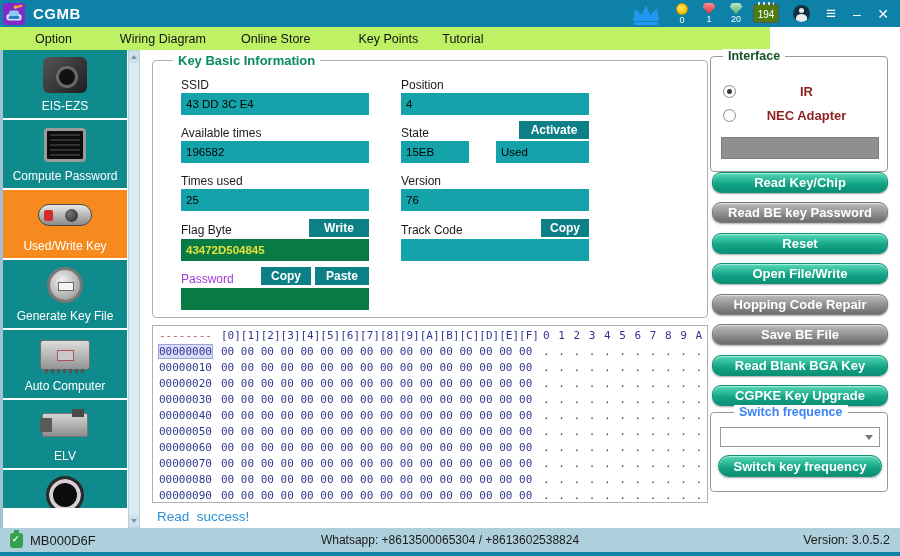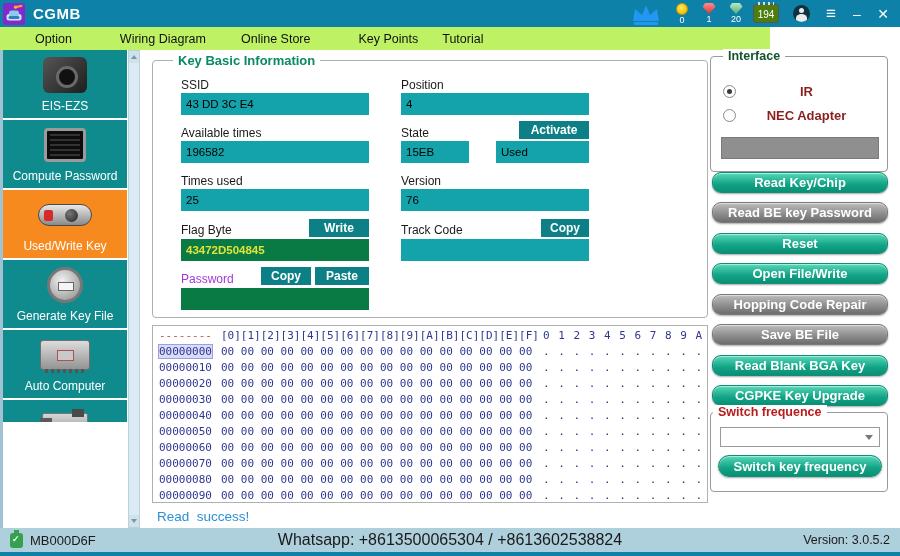--- a/index.html
+++ b/index.html
@@ -34,21 +34,21 @@
   .menu-item { color:#111; font-size:12.5px; }
   .menu-item:nth-child(1){ margin-right:48px; } .menu-item:nth-child(2){ margin-right:35px; }
   .menu-item:nth-child(3){ margin-right:48px; } .menu-item:nth-child(4){ margin-right:24px; }
 
   
   .edge-left { position:absolute; left:0; top:50px; width:3px; height:502px; background:#9fc3d2; }
   .edge-right { position:absolute; right:0; top:50px; width:3px; height:478px; background:#b7cfdb; }
 
   
   .sidebar { position:absolute; left:3px; top:50px; width:137px; height:478px; background:#fff; }
-  .side-items { position:absolute; left:0; top:0; width:124px; height:372px; overflow:hidden; }
+  .side-items { position:absolute; left:0; top:0; width:124px; height:458px; overflow:hidden; }
   .side-item { width:124px; height:68px; margin-bottom:2px; background:#0f8b8e; display:flex; flex-direction:column; align-items:center; justify-content:flex-end; padding-bottom:5px; }
   .side-item.active { background:#f68a1e; }
   .side-label { color:#fff; font-size:12px; white-space:nowrap; }
   .side-icon { flex:1; display:flex; align-items:center; justify-content:center; width:100%; }
 
   .ic-lock { width:44px; height:36px; border-radius:6px; background:linear-gradient(135deg,#555,#1e1e1e); position:relative; }
   .ic-lock::after { content:""; position:absolute; top:9px; left:13px; width:16px; height:16px; border-radius:50%; border:3px solid #6a6a6a; background:#111; }
   .ic-binary { width:42px; height:34px; border:3px solid #9a9a9a; border-radius:4px; background:#0d0d0d; position:relative; }
   .ic-binary::after { content:""; position:absolute; inset:3px; background:repeating-linear-gradient(0deg,#3c3c3c 0 2px,transparent 2px 5px); opacity:.8; }
   .ic-key { width:54px; height:22px; border-radius:11px; border:1px solid #4a4a4a; background:linear-gradient(#e8e8e8,#8a8a8a); position:relative; }
@@ -100,33 +100,33 @@
   .radio-row { position:absolute; left:12px; right:10px; height:16px; display:flex; align-items:center; }
   .radio { width:13px; height:13px; border-radius:50%; border:1px solid #8a8a8a; background:#fdfdfd; position:relative; flex:0 0 auto; }
   .radio.on::after { content:""; position:absolute; left:3px; top:3px; width:5px; height:5px; border-radius:50%; background:#3a3a3a; }
   .radio-label { flex:1; text-align:center; color:#8b1f1f; font-weight:bold; font-size:13px; }
   .graybar { position:absolute; left:10px; top:80px; width:158px; height:22px; background:#8f8f8f; border:1px solid #7a7a7a; }
 
   .pill { position:absolute; left:572px; width:176px; height:21px; border-radius:9px; color:#fff; font-weight:bold; font-size:13px; font-family:"Liberation Sans",sans-serif; border:1px solid #0e8f76; background:linear-gradient(#55d9b8,#12a285 60%,#0a8f74); box-shadow:0 1px 2px rgba(0,0,0,.35), inset 0 1px 1px rgba(255,255,255,.55); cursor:default; }
   .pill.gray { background:linear-gradient(#bdbdbd,#8a8a8a 60%,#6d6d6d); border-color:#7a7a7a; }
 
   .freqbox { left:570px; top:362px; width:178px; height:80px; border-color:#999; }
-  .freqbox .legend { color:#b91c1c; left:2px; }
+  .freqbox .legend { color:#3b82f6; left:23px; }
   .freq-select { position:absolute; left:9px; top:14px; width:160px; height:20px; background:#fff; border:1px solid #9a9a9a; display:flex; align-items:center; }
   .freq-select .val { flex:1; padding-left:5px; font-size:11px; }
   .freq-caret { width:0; height:0; border-left:4px solid transparent; border-right:4px solid transparent; border-top:5px solid #777; margin-right:6px; }
   .freq-btn { position:absolute; left:7px; top:42px; width:164px; height:22px; border-radius:11px; color:#fff; font-weight:bold; font-size:13px; border:1px solid #0e8f76; background:linear-gradient(#55d9b8,#12a285 60%,#0a8f74); box-shadow:0 1px 2px rgba(0,0,0,.35), inset 0 1px 1px rgba(255,255,255,.55); }
 
   
   .statusbar { position:absolute; left:0; top:528px; width:900px; height:24px; background:#aecfdc; display:flex; align-items:center; padding:0 10px; }
   .usb-icon { width:13px; height:15px; background:#35a14e; border-radius:3px; margin-right:7px; position:relative; }
   .usb-icon::before { content:""; position:absolute; left:4px; top:-3px; width:5px; height:4px; background:#35a14e; }
   .usb-icon::after { content:"✓"; position:absolute; left:2px; top:1px; color:#fff; font-size:9px; font-weight:bold; }
   .dev-id { font-size:13px; color:#1a1a1a; }
-  .sb-center { position:absolute; left:0; right:0; text-align:center; font-size:16px; color:#1a1a1a; }
+  .sb-center { position:absolute; left:0; right:0; text-align:center; font-size:12px; color:#1a1a1a; }
   .sb-version { margin-left:auto; font-size:12.5px; color:#1a1a1a; }
   .bottomstrip { position:absolute; left:0; top:552px; width:900px; height:4px; background:#0d81a7; }
 </style>
 </head>
 <body>
 
 <div class="titlebar">
   <svg class="app-icon" viewBox="0 0 22 22">
     <rect width="22" height="22" rx="3" fill="#8428c9"></rect>
     <rect x="3.5" y="11" width="15" height="6.5" rx="2.5" fill="#cfe8ff"></rect>

